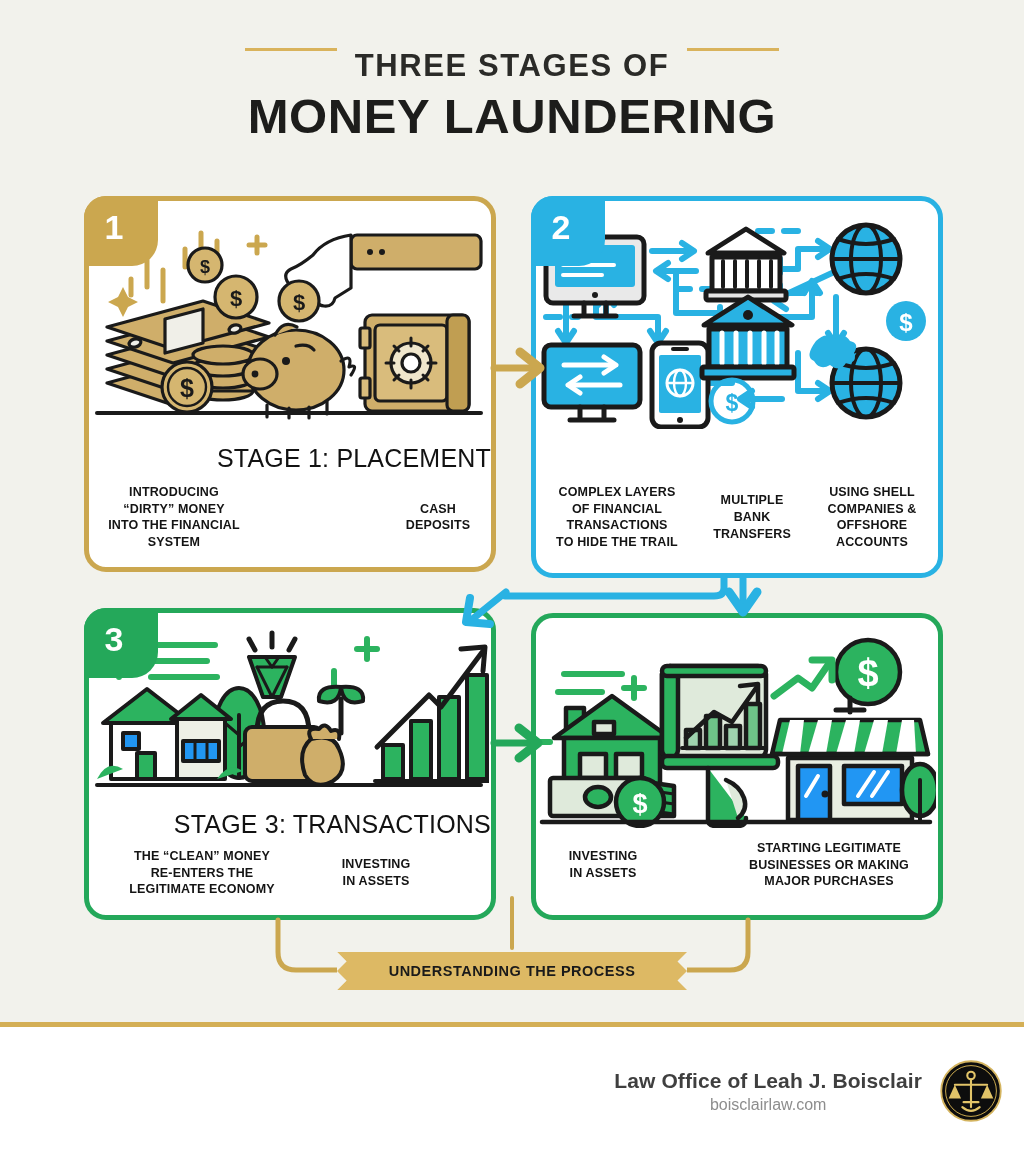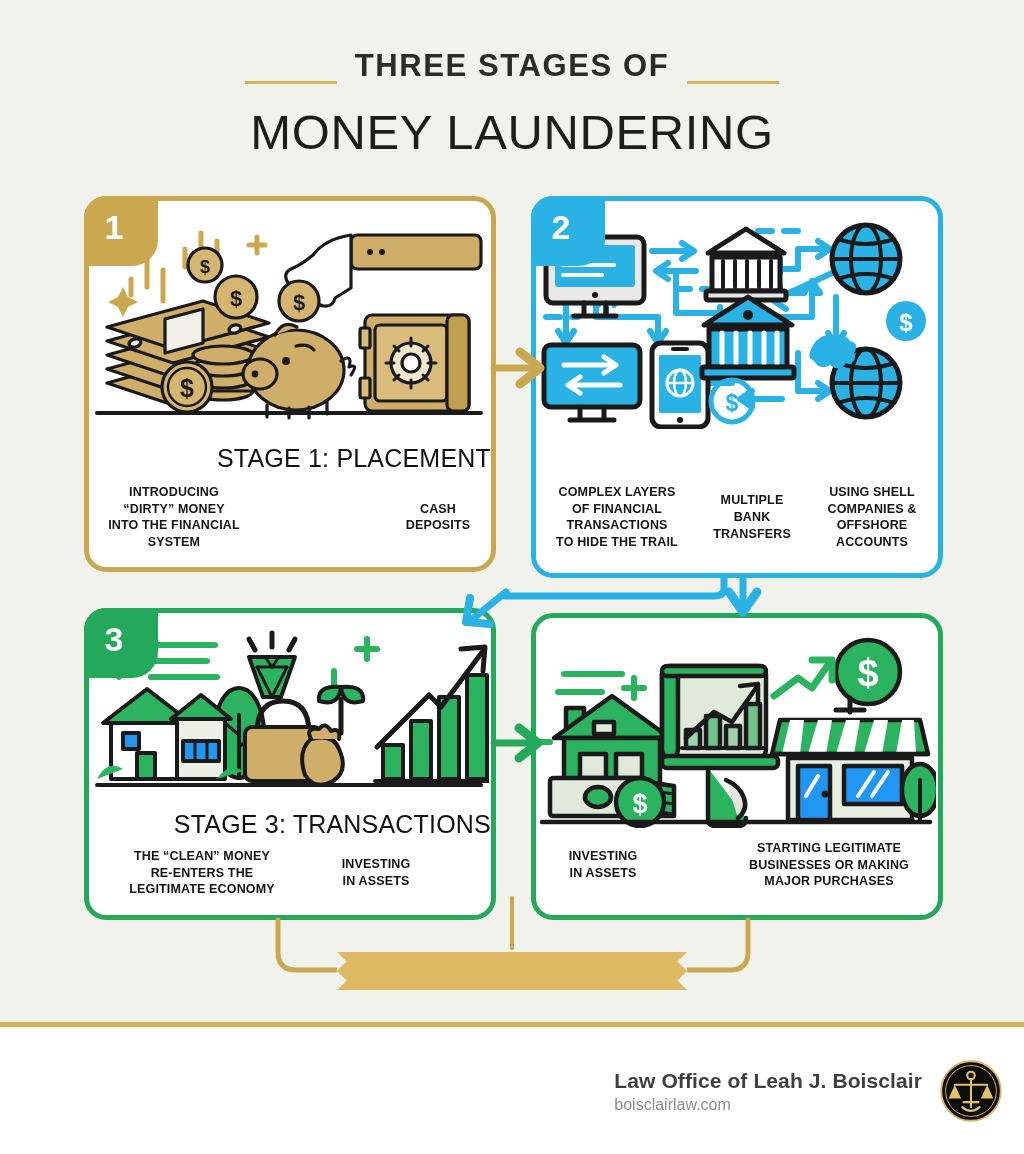--- a/index.html
+++ b/index.html
@@ -15,30 +15,30 @@
     left: 0; top: 0;
     width: 1024px; height: 1154px;
     background: #f2f2ec;
   }
   
   .header {
     position: absolute; left: 0; top: 48px; width: 1024px;
     text-align: center;
   }
   .eyebrow-row {
-    display: flex; align-items: flex-end; justify-content: center; gap: 18px;
+    display: flex; align-items: flex-start; justify-content: center; gap: 18px;
   }
   .eyebrow-rule { width: 92px; height: 3px; background: #d9b35c; }
   .eyebrow-text {
     font-size: 31px; font-weight: 700; letter-spacing: 1.6px;
     color: #2b2b28;
   }
   .title-main {
-    margin-top: 20px;
-    font-size: 49px; font-weight: 400; letter-spacing: 0.6px;
+    margin-top: 4px;
+    font-size: 49px; font-weight: 700; letter-spacing: 0.6px;
     color: #1d1d1b;
   }
   
   .card {
     position: absolute;
     background: #ffffff;
     border-radius: 22px;
     overflow: visible;
   }
   .card-inner {
@@ -92,21 +92,21 @@
     display: flex; align-items: center; justify-content: center;
     font-size: 14.5px; font-weight: 800; letter-spacing: 0.5px; color: #1a1a1a;
   }
   
   .gold-divider { position: absolute; left: 0; top: 1022px; width: 1024px; height: 5px; background: #d4af55; }
   .footer { position: absolute; left: 0; top: 1027px; width: 1024px; height: 127px; background: #ffffff; }
   .footer-inner {
     position: absolute; right: 22px; top: 33px;
     display: flex; align-items: center; gap: 18px;
   }
-  .footer-text { text-align: left; margin-left: 44px; }
+  .footer-text { text-align: center; margin-left: 44px; }
   .firm-name { font-size: 21px; font-weight: 700; color: #3f3f3f; letter-spacing: 0.1px; }
   .firm-url { font-size: 16px; color: #8d8d8d; margin-top: 3px; }
   .logo-badge { width: 62px; height: 62px; }
 </style>
 </head>
 <body>
 
 <div class="poster">
 
   <div class="header">
@@ -610,20 +610,23 @@
       <div class="bullets" style="top:222px; padding:0 10px">
         <div class="bullet" style="width:94px">INVESTING
 IN ASSETS</div>
         <div class="bullet" style="width:178px">STARTING LEGITIMATE
 BUSINESSES OR MAKING
 MAJOR PURCHASES</div>
       </div>
     </div>
   </div>
 
+  <div class="ribbon-wrap">
+    <div class="ribbon-label">UNDERSTANDING THE PROCESS</div>
+  </div>
 
   <div class="gold-divider"></div>
   <div class="footer">
     <div class="footer-inner">
       <div class="footer-text">
         <div class="firm-name">Law Office of Leah J. Boisclair</div>
         <div class="firm-url">boisclairlaw.com</div>
       </div>
       <svg class="logo-badge" viewBox="0 0 100 100">
         <circle cx="50" cy="50" r="48" fill="#0d0d0d" stroke="#d4b45f" stroke-width="3"></circle>

